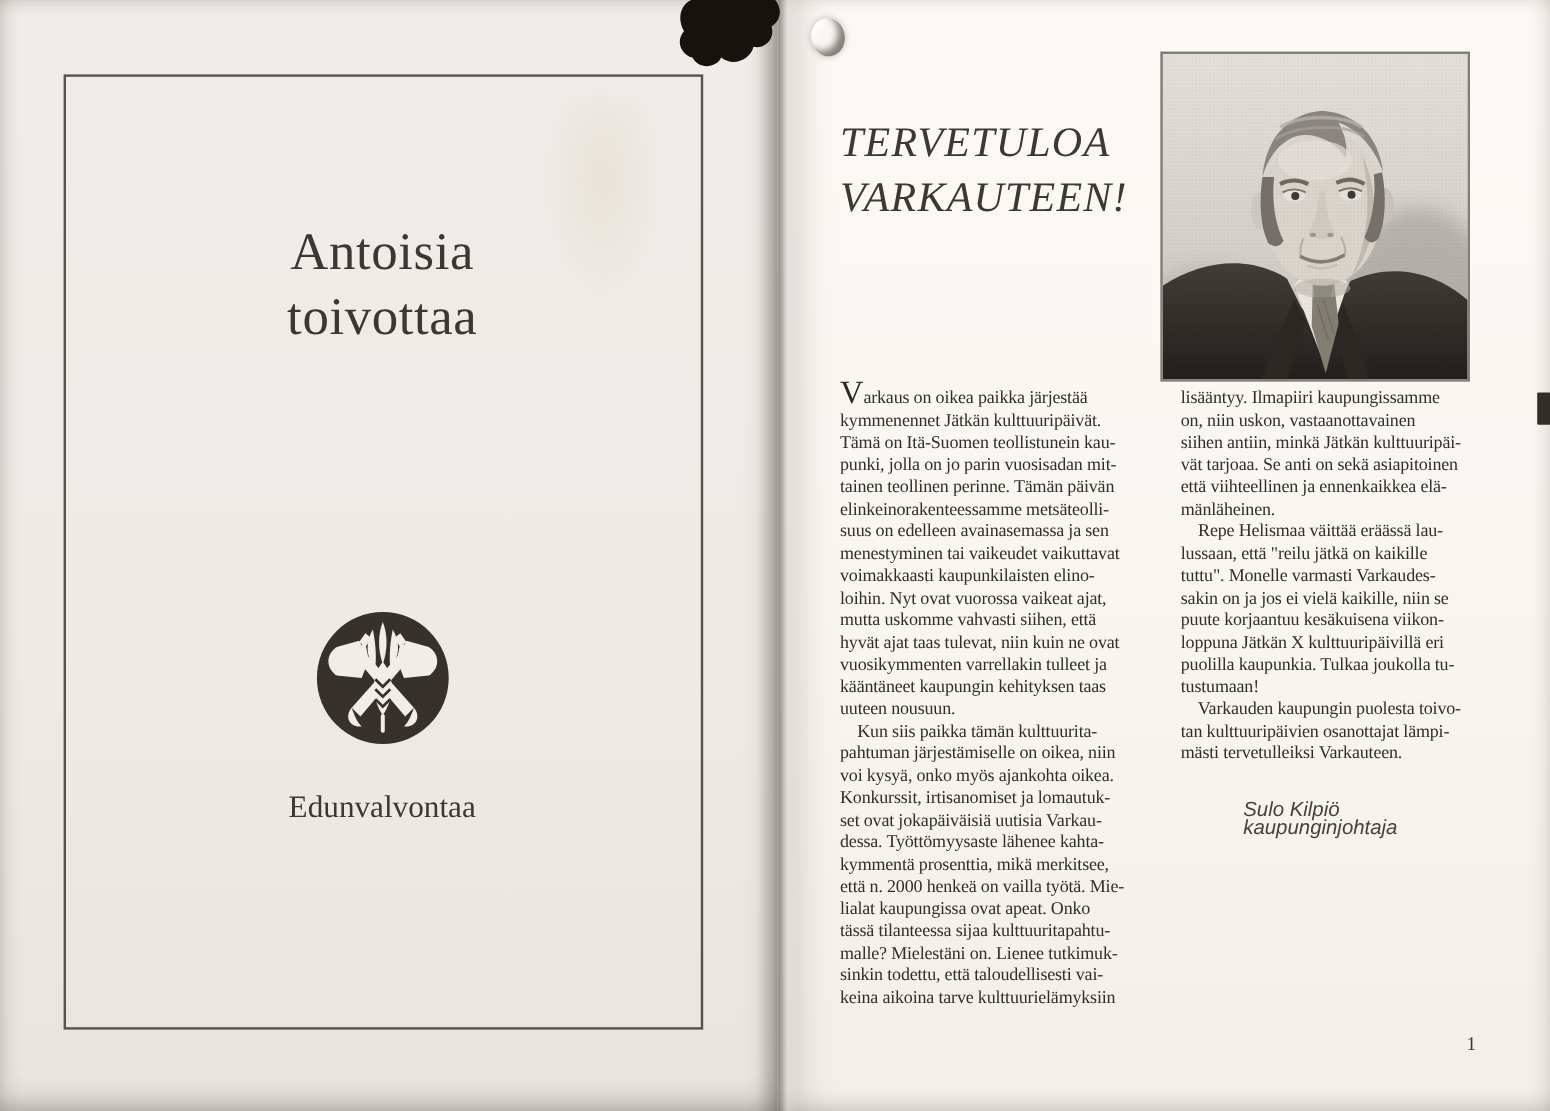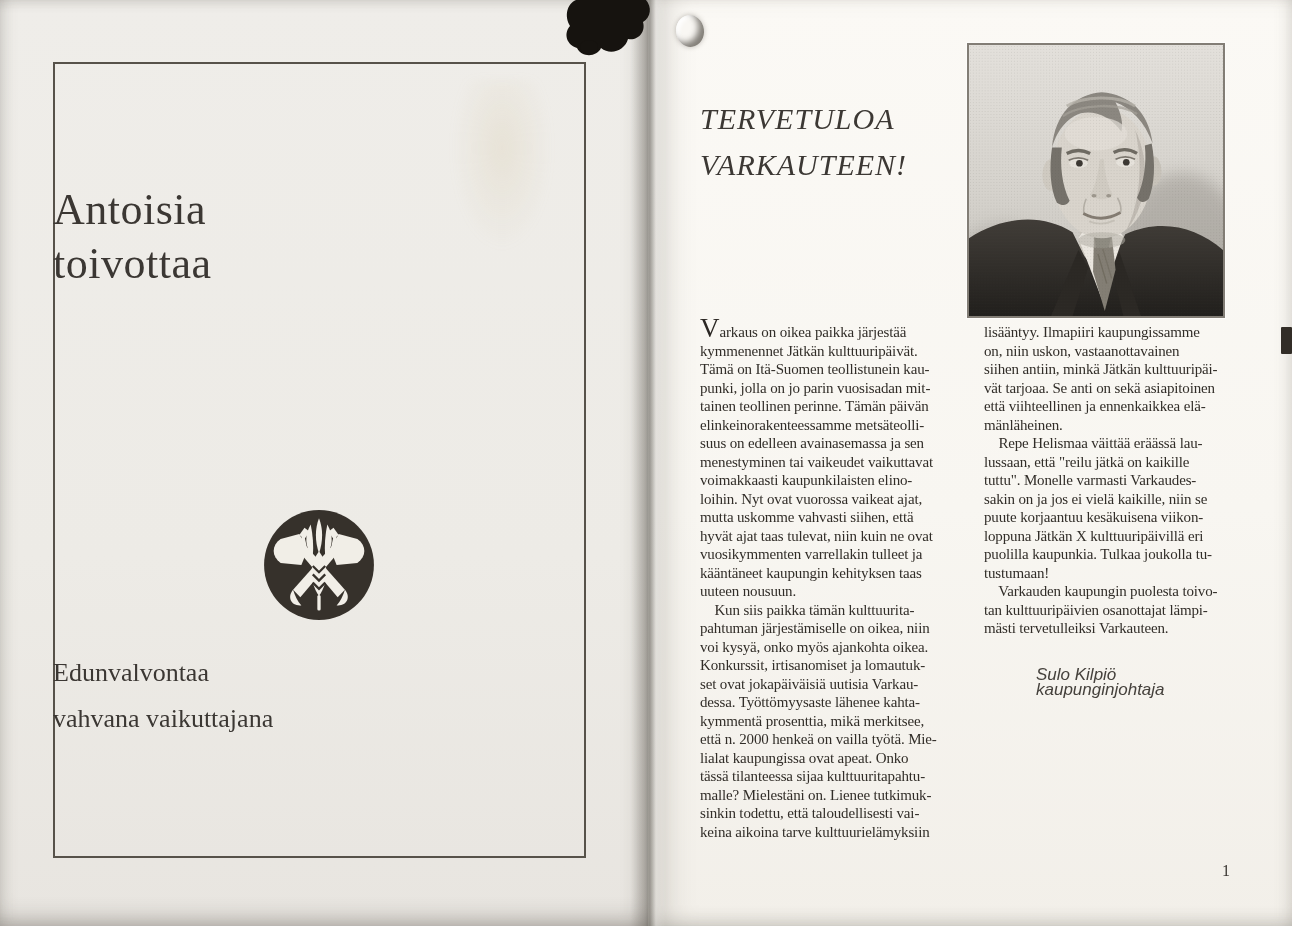--- a/index.html
+++ b/index.html
@@ -16,34 +16,34 @@
   .right-page{position:absolute;left:648px;top:0;width:644px;height:926px;
     background:linear-gradient(180deg,#fbf9f5 0%,#f8f6f1 55%,#f2efe9 100%);
     box-shadow:inset 30px 0 34px -20px rgba(95,90,80,.38),
                inset -12px 0 16px -10px rgba(95,90,80,.22),
                inset 0 -14px 18px -12px rgba(80,75,66,.24),
                inset 0 8px 12px -10px rgba(95,90,80,.12);}
 
   
   .ad-frame{position:absolute;left:53px;top:62px;width:529px;height:792px;
     border:2px solid #57524a;}
-  .ad-text{position:absolute;left:53px;width:531px;text-align:left;color:#3b3733;}
+  .ad-text{position:absolute;left:53px;width:531px;text-align:center;color:#3b3733;}
   .ad-heading{top:183px;font-size:44px;line-height:54px;letter-spacing:.5px;}
   .org-name{top:380px;font-size:45px;line-height:55px;letter-spacing:.5px;}
   .tagline{top:650px;font-size:26px;line-height:46px;}
   .ad-line{display:block;}
   .logo-wrap{position:absolute;left:53px;top:508px;width:531px;text-align:center;}
   .logo-wrap svg{width:114px;height:114px;}
   .paper-stain{position:absolute;left:452px;top:80px;width:100px;height:170px;
     background:radial-gradient(ellipse at 50% 40%,rgba(205,188,145,.20),rgba(205,188,145,0) 70%);
     filter:blur(5px);}
 
   
   .page-title{position:absolute;left:700px;top:96px;width:280px;
-    font-style:italic;font-size:30px;line-height:46px;letter-spacing:1px;color:#3c3834;}
+    font-style:italic;font-size:35px;line-height:46px;letter-spacing:1px;color:#3c3834;}
   .title-line{display:block;}
 
   .portrait{position:absolute;left:967px;top:43px;width:258px;height:275px;
     border:2px solid #827d75;background:#d5d2cc;box-sizing:border-box;
     box-shadow:0 0 0 1px rgba(255,255,255,.5);}
   .portrait svg{display:block;width:100%;height:100%;}
 
   .body-col{position:absolute;top:323px;width:286px;white-space:pre;
     font-size:15px;line-height:18.5px;letter-spacing:-0.15px;color:#312d28;}
   .col1{left:700px;}
@@ -111,21 +111,20 @@
         <g stroke="#36312b" stroke-width="2.2" fill="none">
           <path d="M49,56 L55,62 L61,56"></path>
           <path d="M49,64 L55,70 L61,64"></path>
           <path d="M49,72 L55,78 L61,72"></path>
         </g>
       </svg>
     </div>
 
     <div class="ad-text tagline">
       <span class="ad-line">Edunvalvontaa</span>
-      <span class="ad-line">vahvana vaikuttajana</span>
     </div>
   </div>
 
   <div class="right-page">
     
     
     
   </div>
 
   <div class="page-title">

